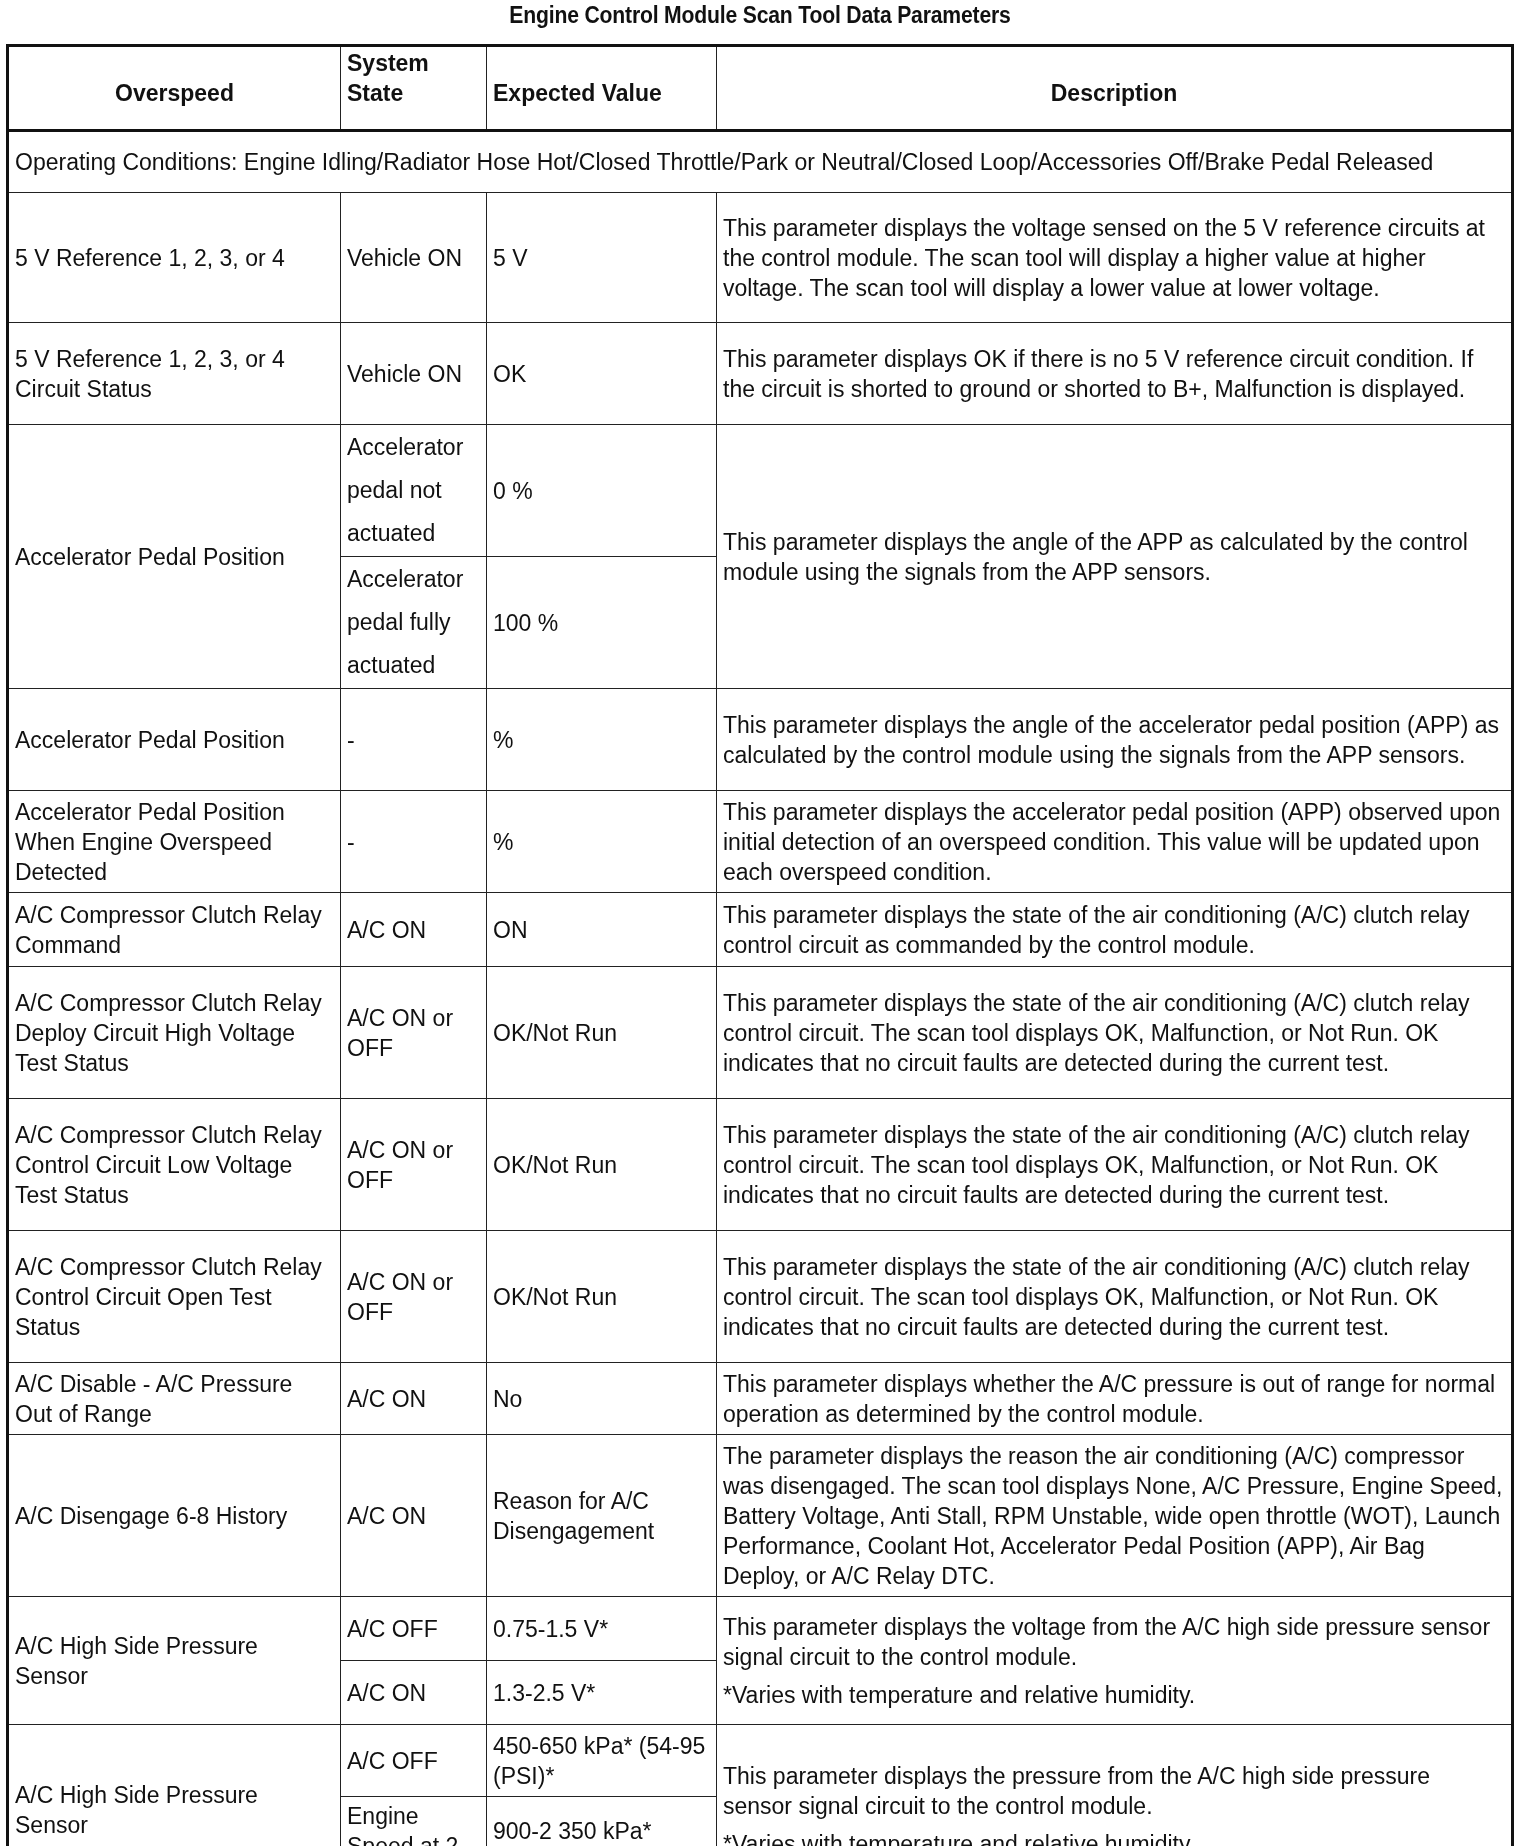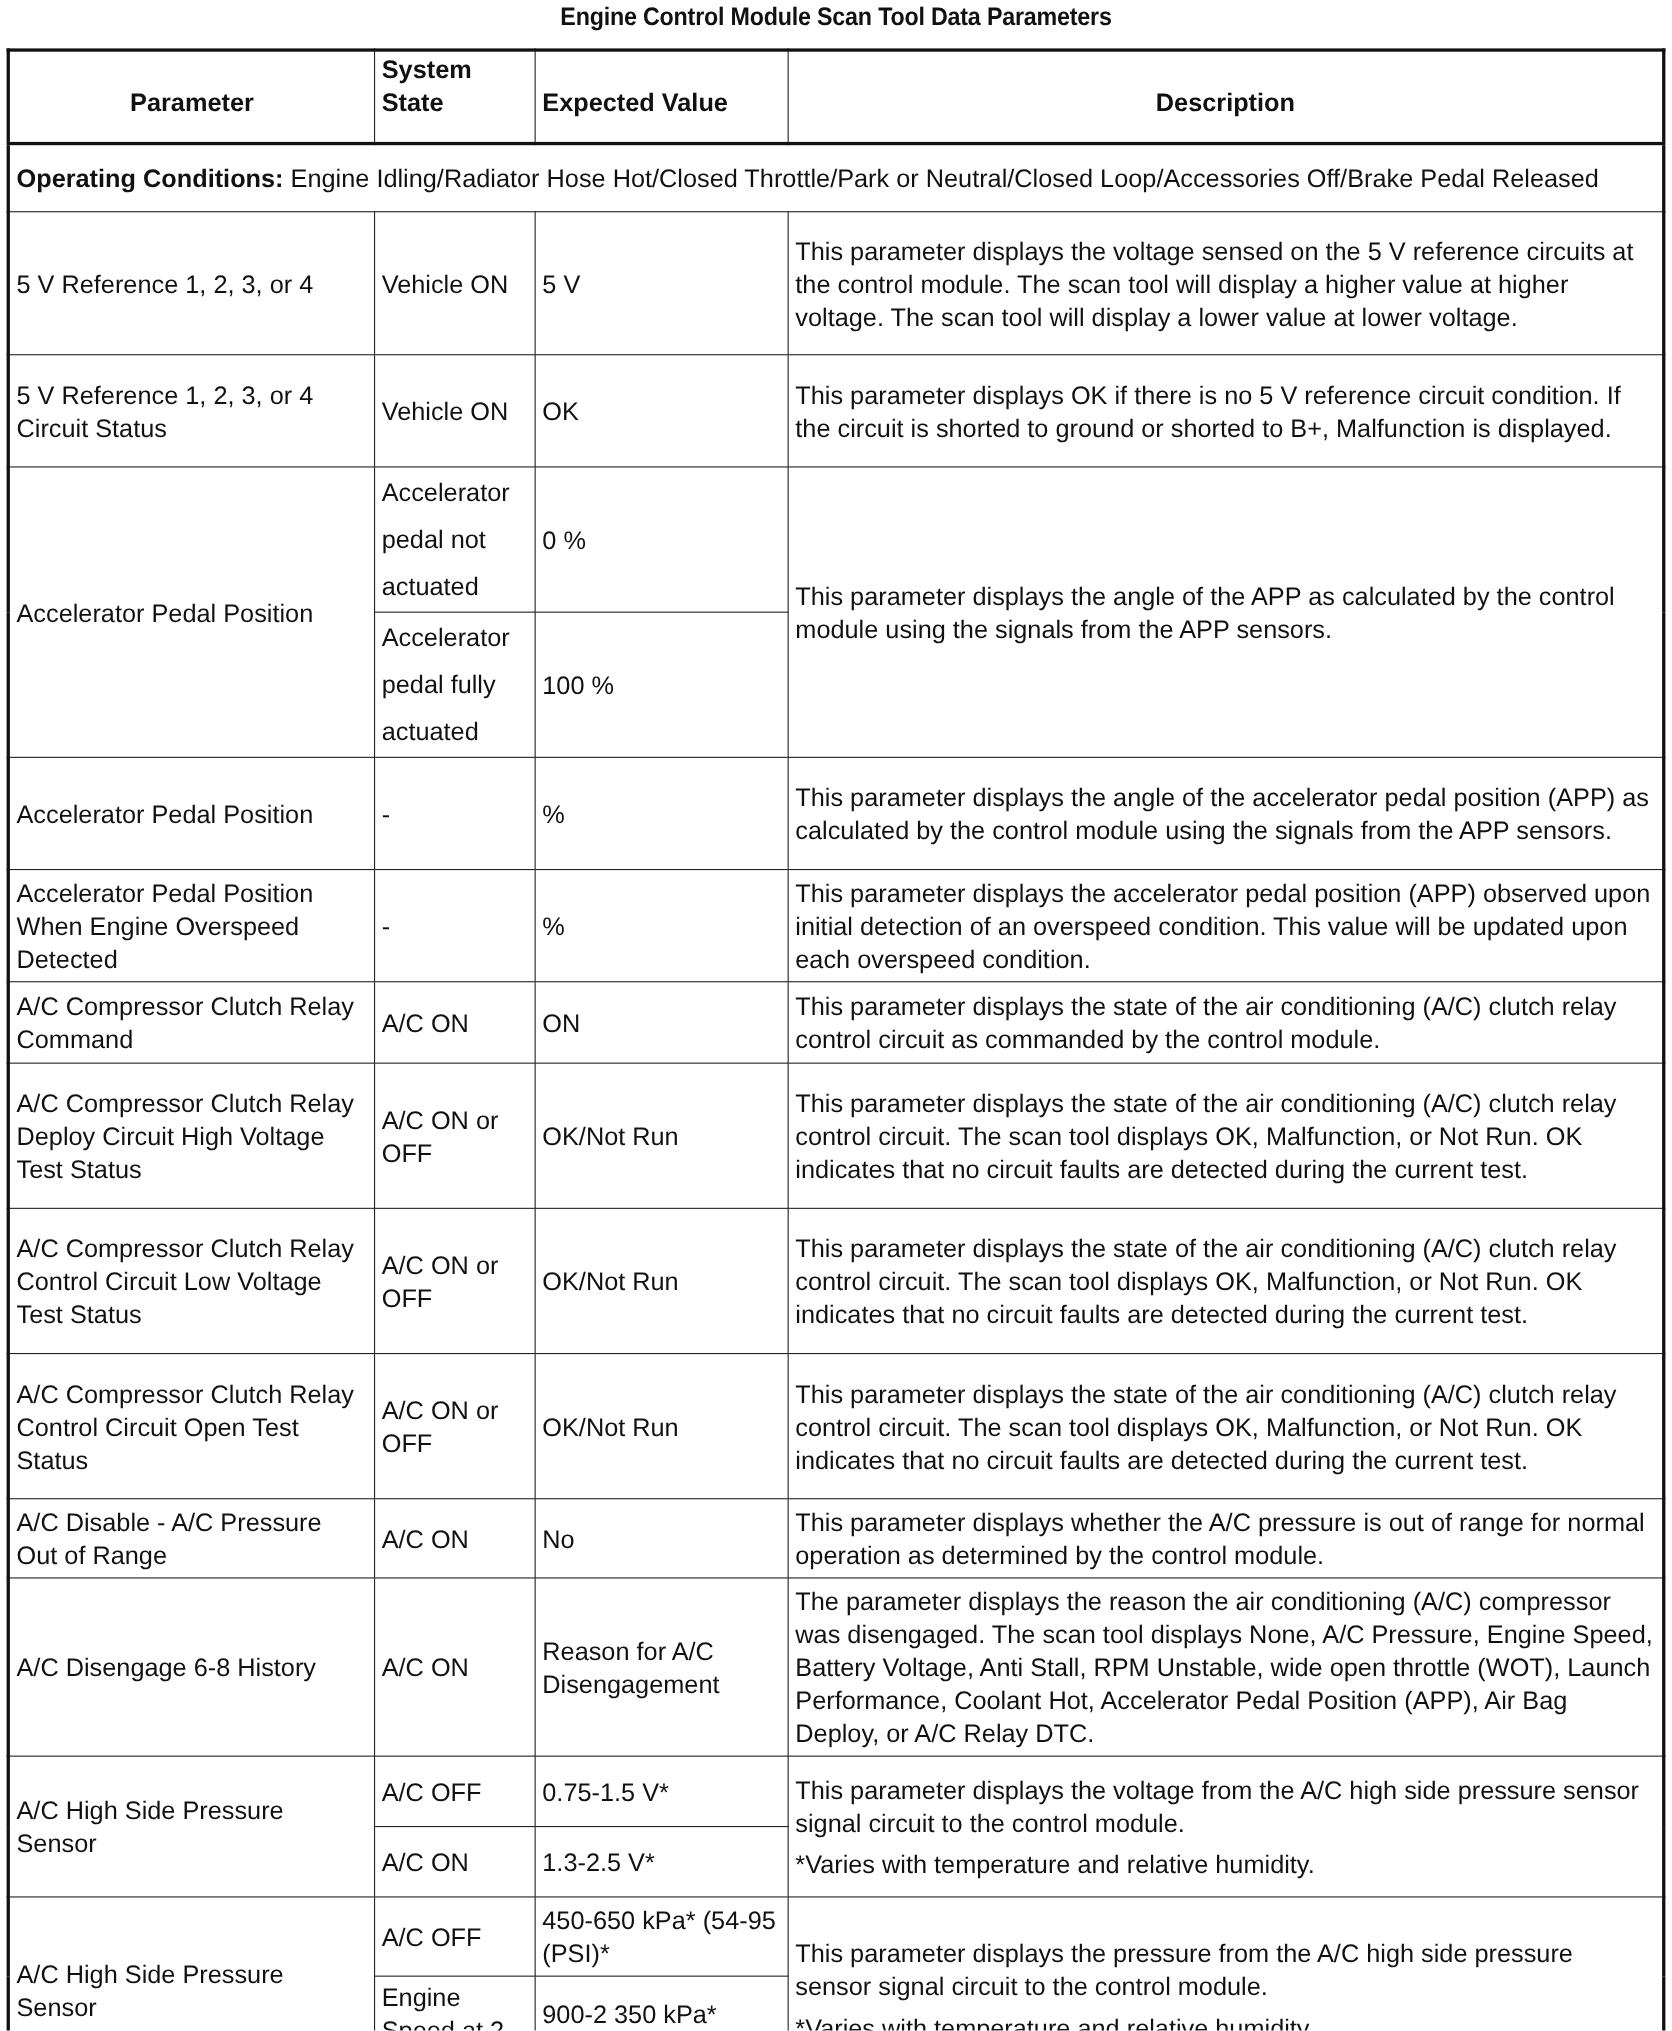--- a/index.html
+++ b/index.html
@@ -4,40 +4,40 @@
 <style>
   html, body { margin: 0; padding: 0; background: #ffffff; }
   body { width: 1520px; height: 1846px; position: relative; overflow: hidden; font-family: "Liberation Sans", sans-serif; color: #111; }
   .title { position: absolute; left: 0; top: 2px; width: 1520px; text-align: center; font-weight: bold; font-size: 23px; letter-spacing: -0.2px; transform: scaleX(0.92); }
   table { position: absolute; left: 6px; top: 44px; width: 1505px; border-collapse: collapse; border: 3px solid #111; table-layout: fixed; font-size: 23px; line-height: 30px; }
   td, th { border: 1.5px solid #222; padding: 1px 6px; vertical-align: middle; text-align: left; font-weight: normal; }
   th { font-weight: bold; vertical-align: bottom; padding-bottom: 21px; }
   th.center { text-align: center; }
   thead tr { border-bottom: 3px solid #111; }
   .cond { padding: 3px 6px; }
-  .cond b { font-weight: bold; }
+  .cond b { font-weight: normal; }
   .desc p { margin: 0; }
   .desc p + p { margin-top: 8px; }
   .tight { line-height: 43px; }
 </style>
 </head>
 <body>
 
 <div class="title">Engine Control Module Scan Tool Data Parameters</div>
 
 <table>
   <colgroup>
     <col style="width:333px">
     <col style="width:146px">
     <col style="width:230px">
     <col style="width:796px">
   </colgroup>
   <thead>
     <tr style="height:72px">
-      <th class="center">Parameter</th>
+      <th class="center">Overspeed</th>
       <th>System State</th>
       <th>Expected Value</th>
       <th class="center">Description</th>
     </tr>
   </thead>
   <tbody>
     <tr style="height:62px">
       <td colspan="4" class="cond"><b>Operating Conditions:</b><span> Engine Idling/Radiator Hose Hot/Closed Throttle/Park or Neutral/Closed Loop/Accessories Off/Brake Pedal Released</span></td>
     </tr>
 

